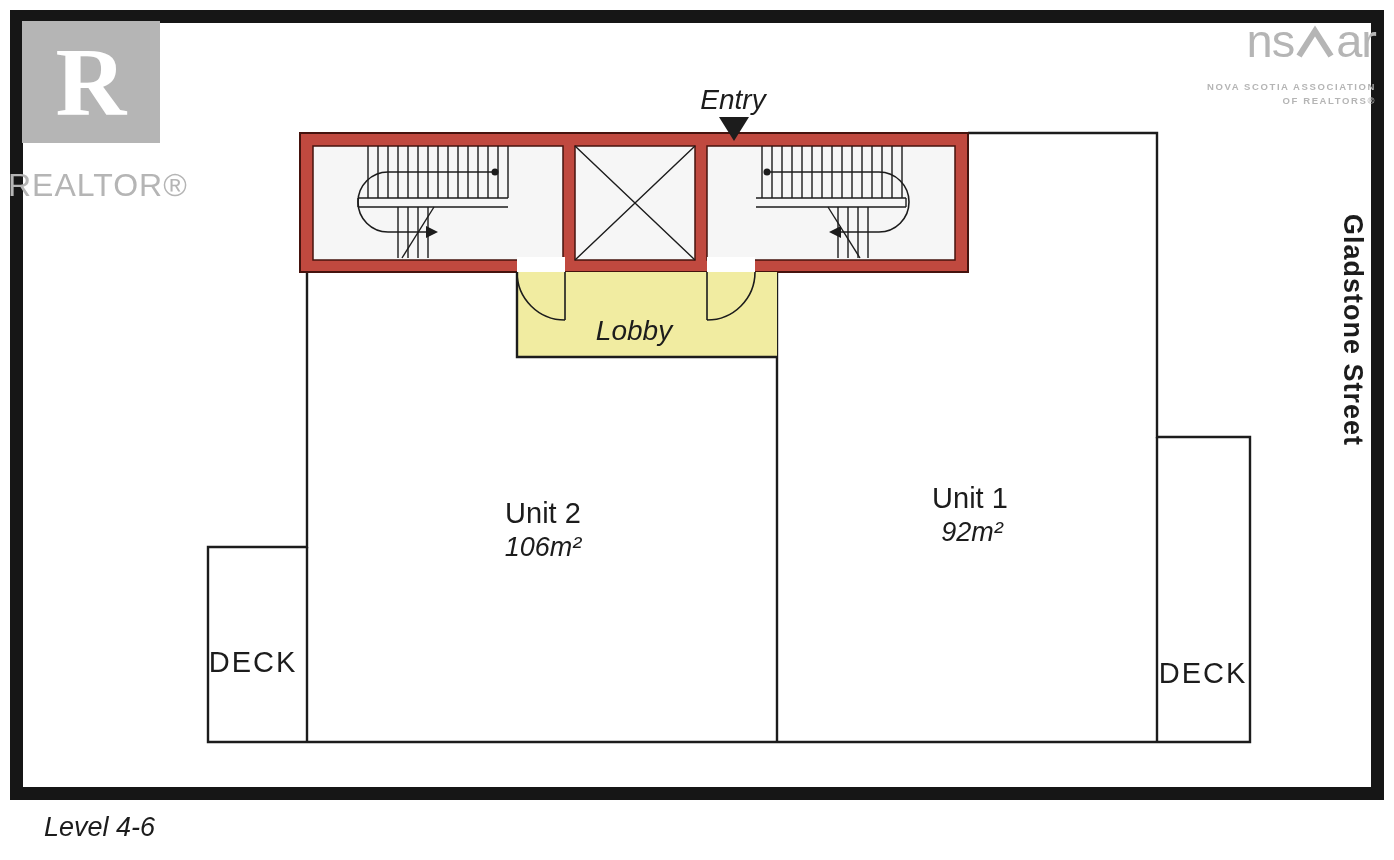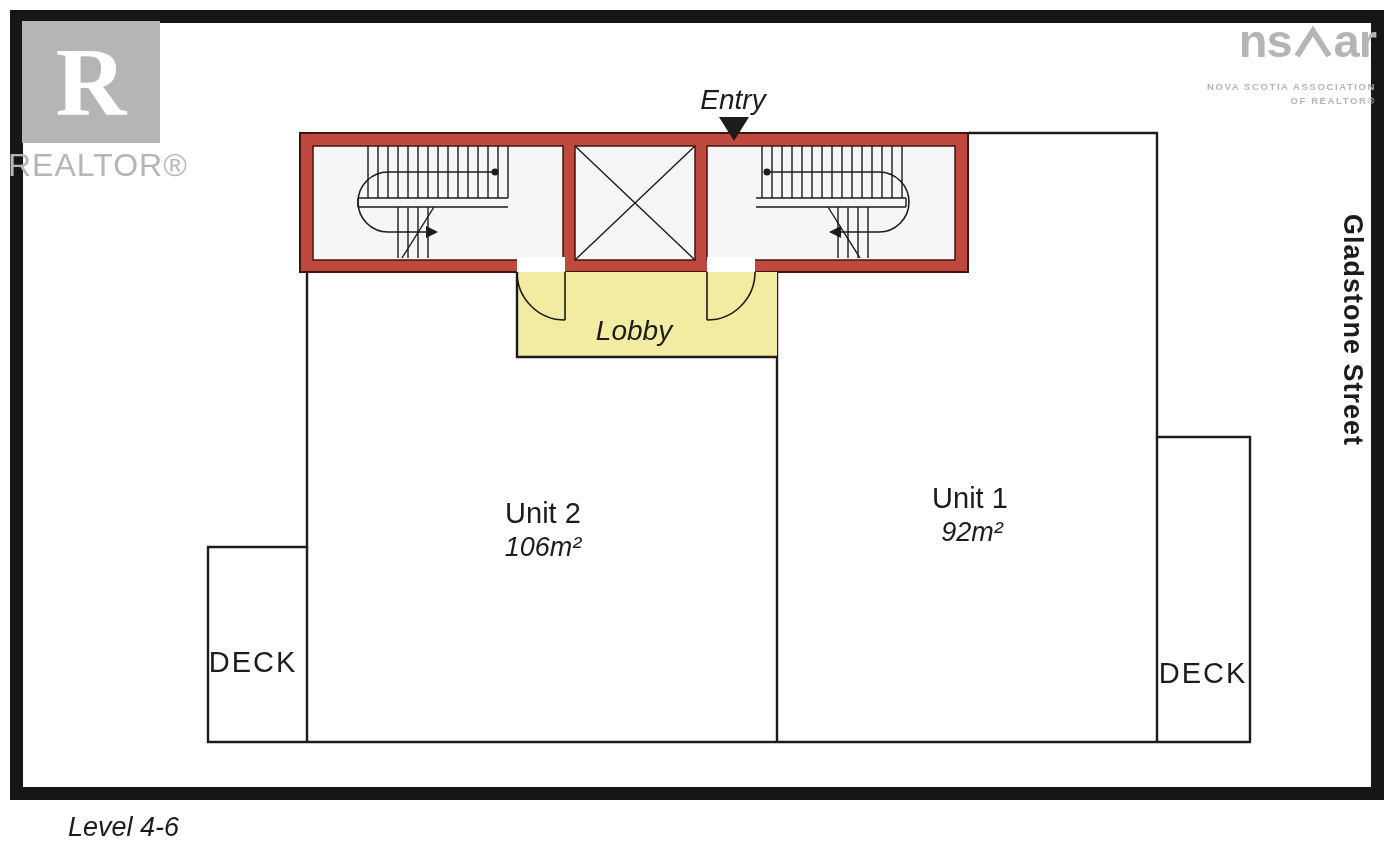--- a/index.html
+++ b/index.html
@@ -6,33 +6,33 @@
   .canvas{position:relative;width:1394px;height:860px;background:#fff;overflow:hidden;
           font-family:"Liberation Sans",sans-serif;color:var(--line);}
   .frame{position:absolute;left:10px;top:10px;width:1374px;height:790px;
          border:13px solid #161616;box-sizing:border-box;}
   
   .realtor{position:absolute;left:8px;top:21px;width:170px;}
   .realtor-box{margin-left:14px;width:138px;height:122px;background:var(--logo_grey);
                display:flex;align-items:center;justify-content:center;}
   .realtor-box span{font-family:"Liberation Serif",serif;font-weight:bold;font-size:98px;
                     color:#ffffff;line-height:1;}
-  .realtor-word{margin-top:4px;font-size:32px;color:var(--logo_grey);letter-spacing:1px;}
+  .realtor-word{margin-top:24px;font-size:32px;color:var(--logo_grey);letter-spacing:1px;}
   
   .nsar{position:absolute;right:18px;top:22px;display:flex;flex-direction:column;
         align-items:flex-end;color:var(--logo_grey);}
-  .nsar-main{display:flex;align-items:flex-end;font-weight:bold;font-size:47px;
+  .nsar-main{display:flex;align-items:flex-end;font-weight:normal;font-size:47px;
              line-height:0.8;letter-spacing:-1px;}
   .nsar-roof{margin:0 1px 1px 1px;}
   .nsar-tag{margin-top:20px;font-size:9.5px;font-weight:bold;letter-spacing:1.6px;
             text-align:right;line-height:1.55;}
   
   .street{position:absolute;left:1337px;top:214px;writing-mode:vertical-rl;
           font-size:27px;font-weight:600;letter-spacing:1px;color:var(--line);}
-  .level{position:absolute;left:68px;top:812px;font-style:italic;font-size:27px;color:var(--line);}
+  .level{position:absolute;left:44px;top:812px;font-style:italic;font-size:27px;color:var(--line);}
   
   .plan{position:absolute;left:0;top:0;}
   .plan .wall{stroke:var(--line);stroke-width:2.4;fill:none;}
   .plan .thin{stroke:var(--line);stroke-width:1.4;fill:none;}
   .plan .red{fill:var(--wall_red);stroke:#45130e;stroke-width:2;}
   .plan .cell{fill:#f6f6f6;stroke:#45130e;stroke-width:1.5;}
   .plan .gap{fill:#ffffff;stroke:none;}
   .plan .lobby{fill:var(--lobby_yellow);stroke:none;}
   .plan .arc{stroke:var(--line);stroke-width:1.6;fill:none;}
   .plan .ink{fill:var(--line);stroke:none;}
@@ -58,21 +58,21 @@
   <div class="nsar">
     <div class="nsar-main">
       <span>ns</span>
       <svg class="nsar-roof" width="40" height="34" viewBox="0 0 40 34">
         <polyline points="4,31 20,6 36,31" fill="none" stroke="#b5b5b5" stroke-width="6"></polyline>
       </svg>
       <span>ar</span>
     </div>
     <div class="nsar-tag">
       <div>NOVA SCOTIA ASSOCIATION</div>
-      <div>OF REALTOR®</div>
+      <div>OF REALTORS®</div>
     </div>
   </div>
 
   <div class="street">Gladstone Street</div>
 
   <div class="level">Level 4-6</div>
 
   <svg class="plan" width="1394" height="860" viewBox="0 0 1394 860">
 
     <path class="wall" d="M968 133 H1157 V437 H1250 V742 H208 V547 H307 V272"></path>

